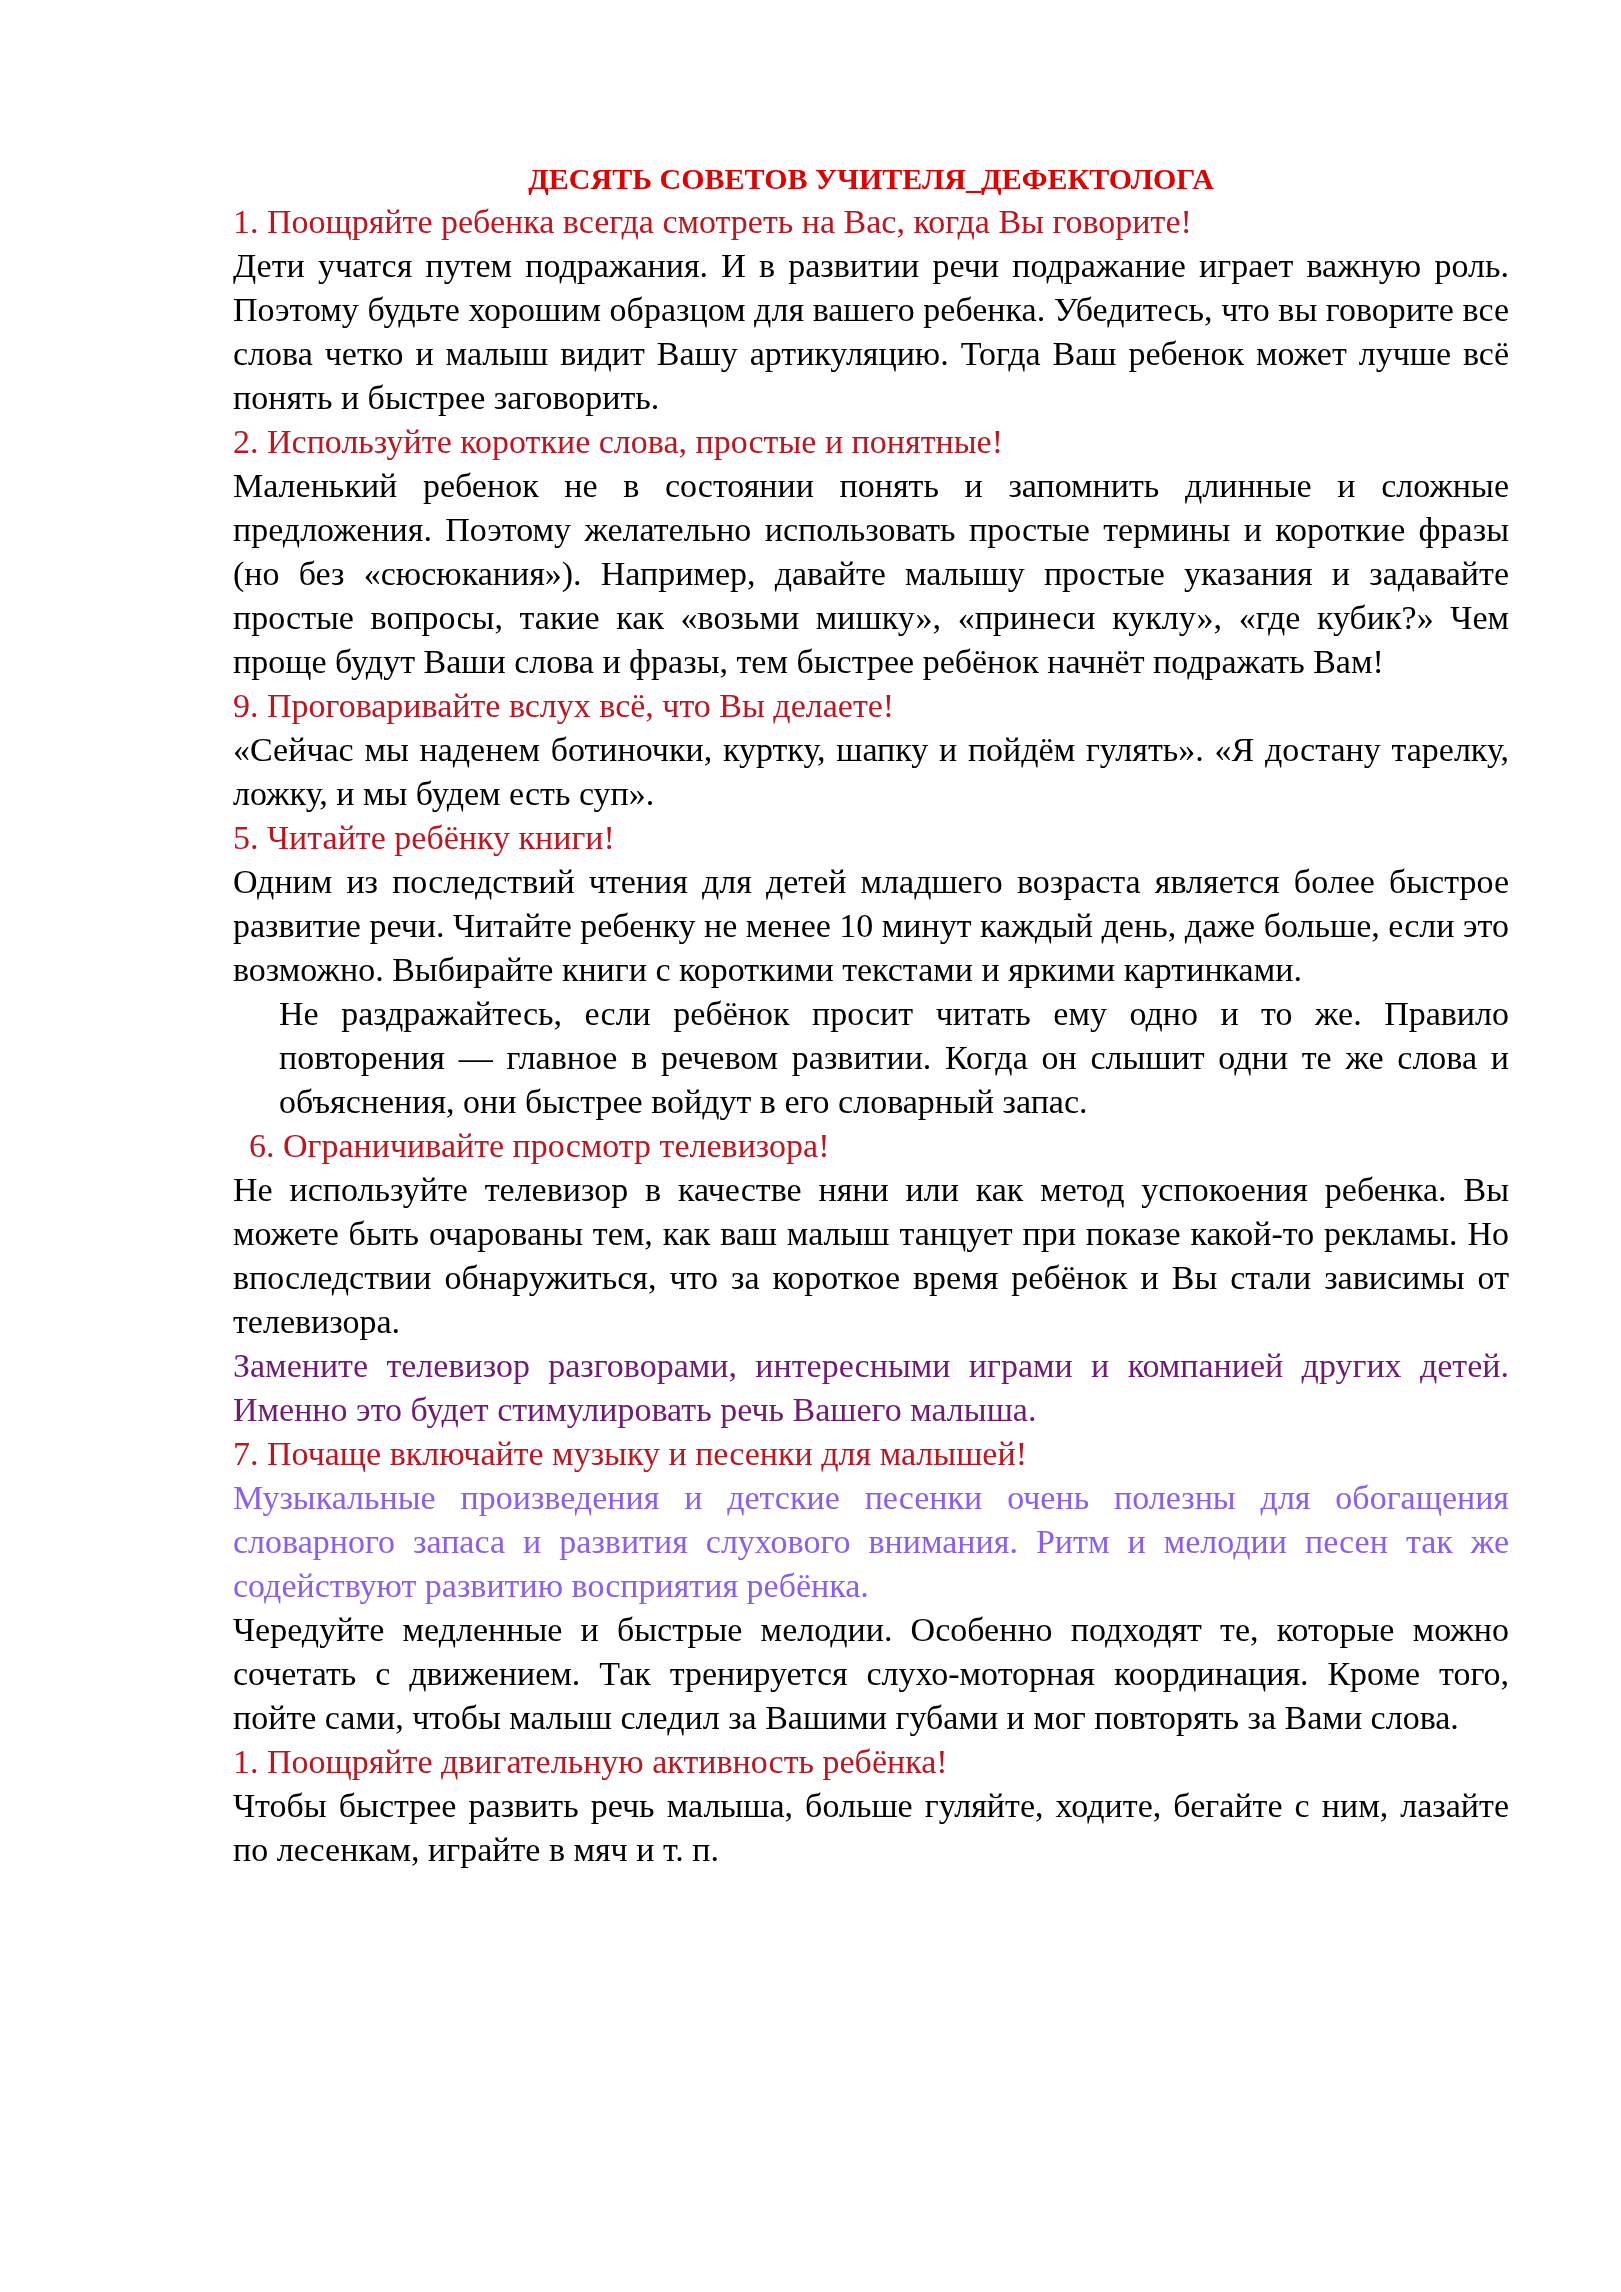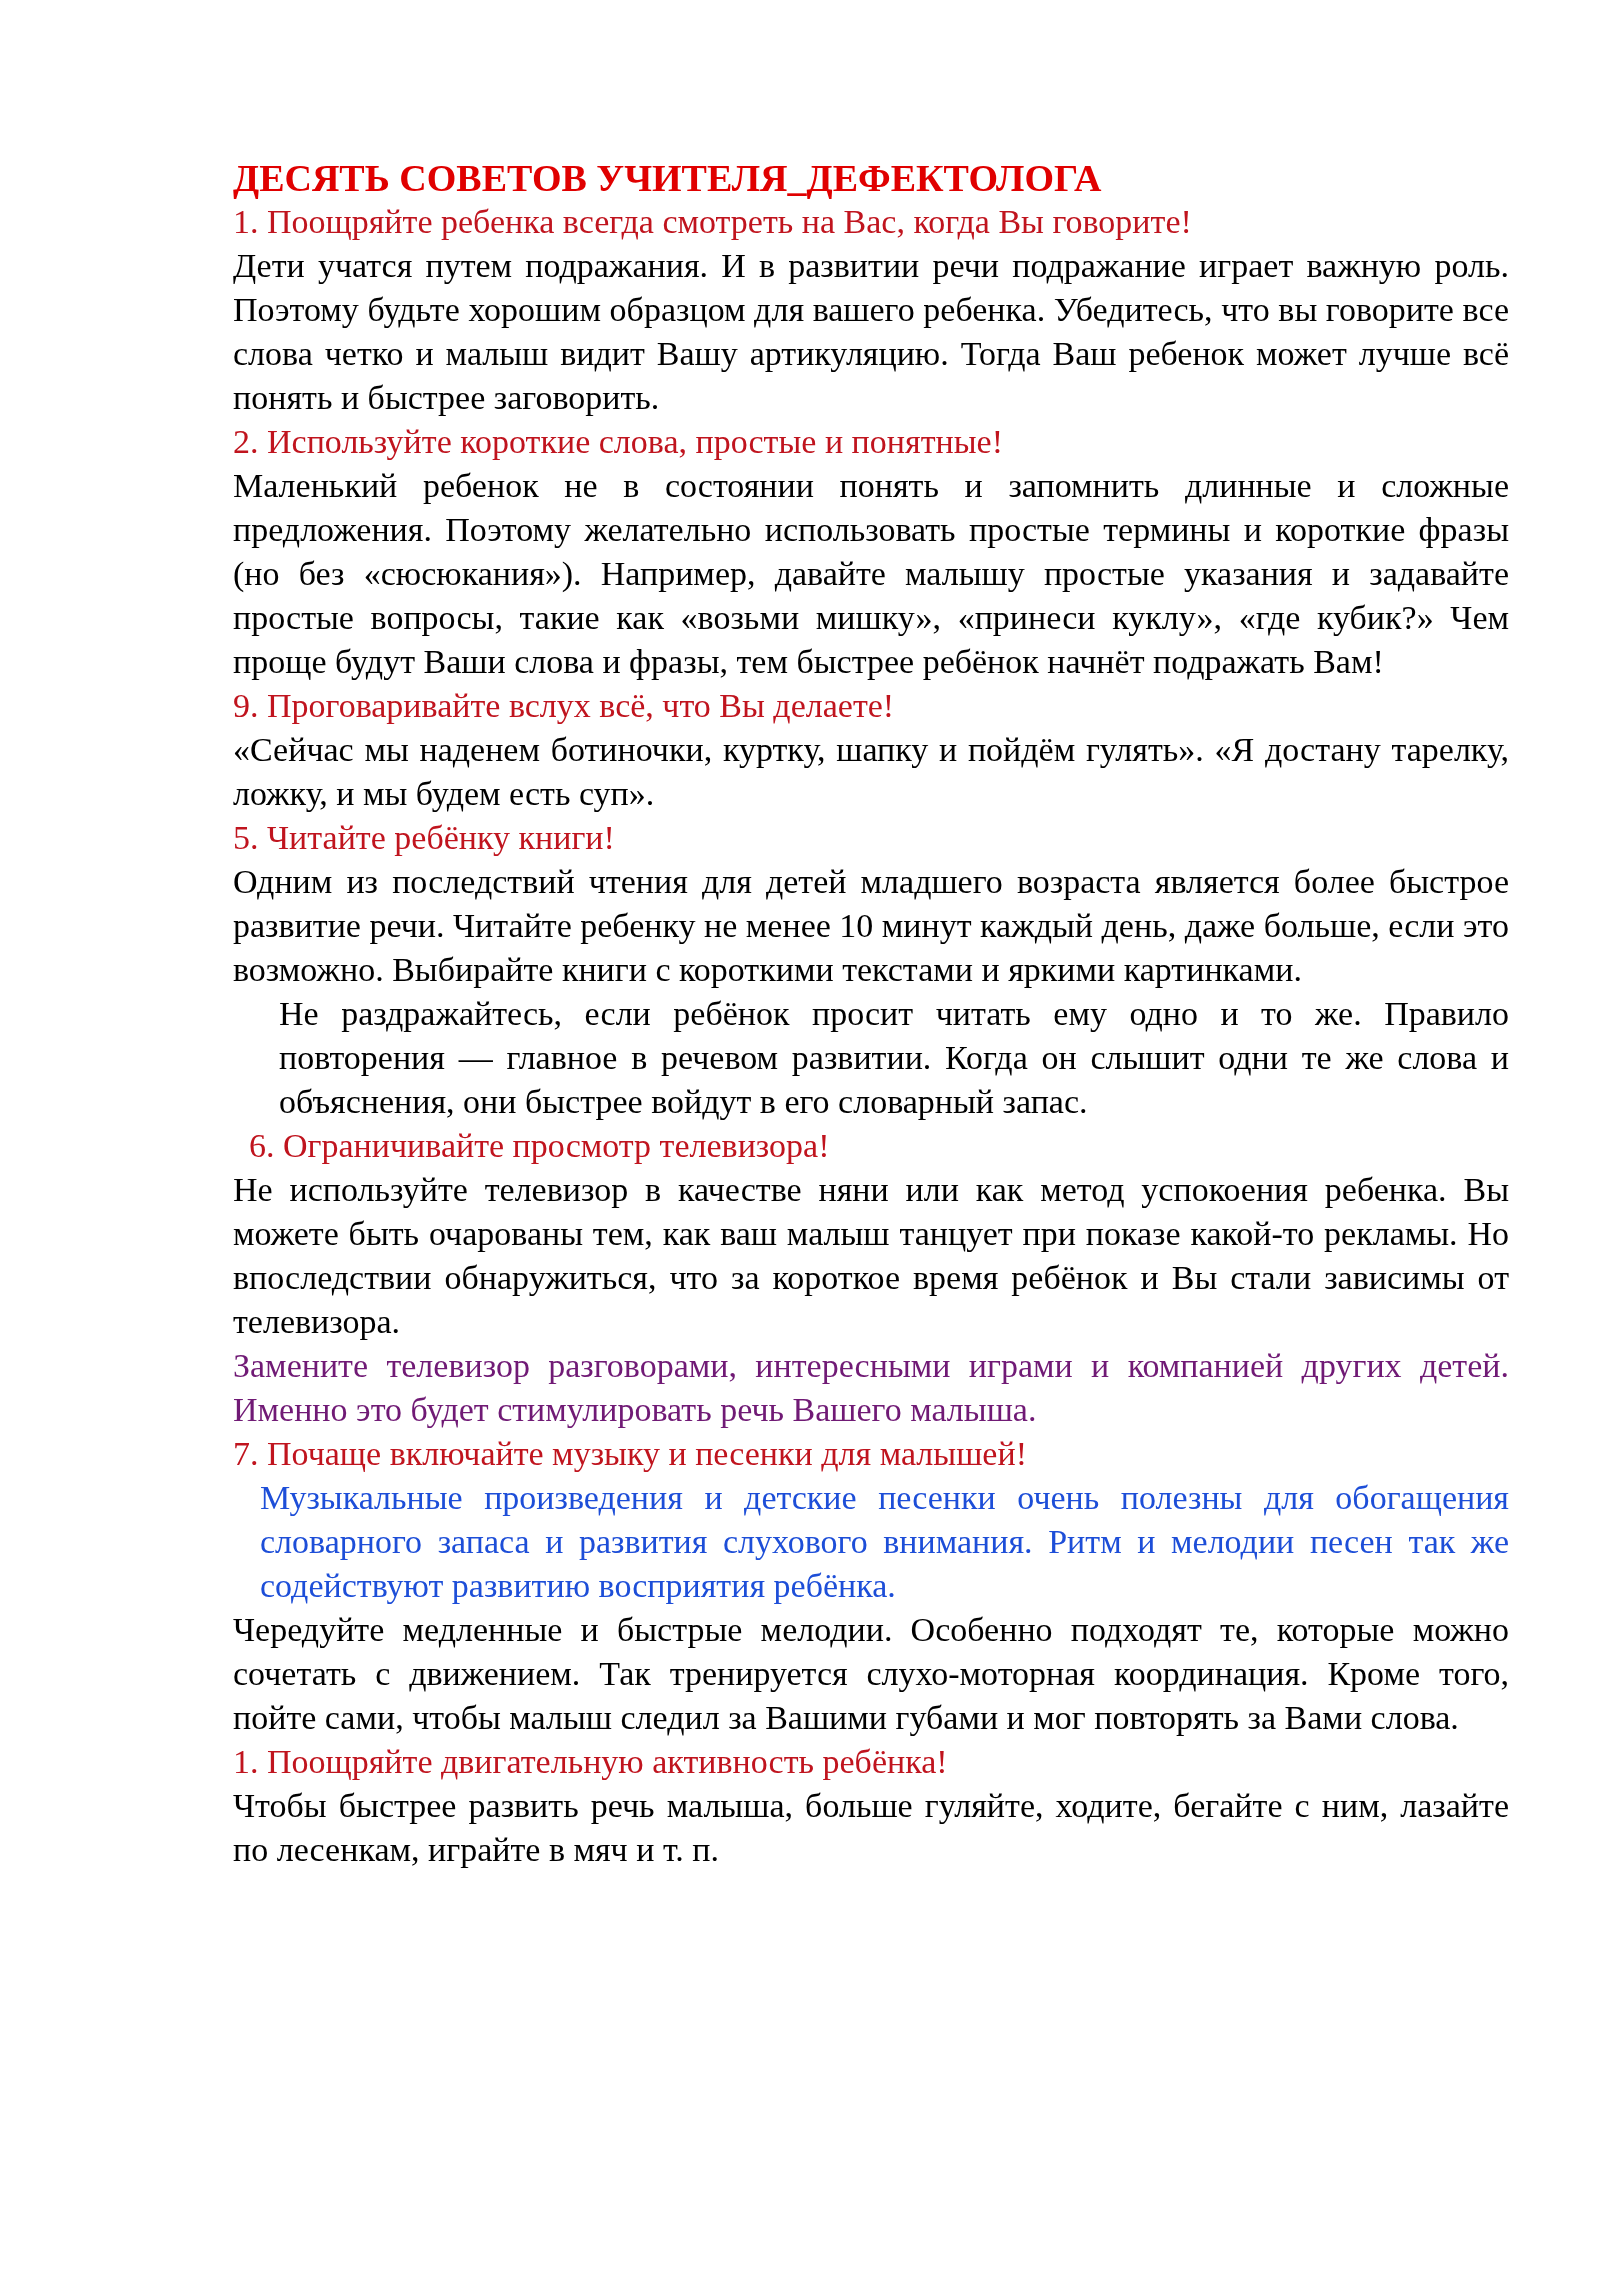--- a/index.html
+++ b/index.html
@@ -16,22 +16,23 @@
       color: #000000;
     }
     .page {
       position: absolute;
       left: 233px;
       top: 157px;
       width: 1276px;
     }
     .doc-title {
       margin: 0;
+      text-align: center;
       font-weight: bold;
-      font-size: 38px;
+      font-size: 30px;
       line-height: 43px;
       height: 43px;
       color: #e00000;
       letter-spacing: 0px;
     }
     .tip {
       margin: 0;
     }
     .tip-heading {
       margin: 0;
@@ -77,21 +78,21 @@
   </section>
 
   <section class="tip">
     <h2 class="tip-heading" style="color: rgb(192, 20, 30); margin-left: 16px;">6. Ограничивайте просмотр телевизора!</h2>
     <p class="tip-paragraph" style="color: rgb(0, 0, 0);">Не используйте телевизор в качестве няни или как метод успокоения ребенка. Вы можете быть очарованы тем, как ваш малыш танцует при показе какой-то рекламы. Но впоследствии обнаружиться, что за короткое время ребёнок и Вы стали зависимы от телевизора.</p>
     <p class="tip-paragraph" style="color: #701a75; font-family: Liberation Serif, serif;">Замените телевизор разговорами, интересными играми и компанией других детей. Именно это будет стимулировать речь Вашего малыша.</p>
   </section>
 
   <section class="tip">
     <h2 class="tip-heading" style="color: rgb(192, 20, 30);">7. Почаще включайте музыку и песенки для малышей!</h2>
-    <p class="tip-paragraph" style="color: #1d4ed8; margin-left: 27px;">Музыкальные произведения и детские песенки очень полезны для обогащения словарного запаса и развития слухового внимания. Ритм и мелодии песен так же содействуют развитию восприятия ребёнка.</p>
+    <p class="tip-paragraph" style="color: #8b5cf6;">Музыкальные произведения и детские песенки очень полезны для обогащения словарного запаса и развития слухового внимания. Ритм и мелодии песен так же содействуют развитию восприятия ребёнка.</p>
     <p class="tip-paragraph" style="color: rgb(0, 0, 0);">Чередуйте медленные и быстрые мелодии. Особенно подходят те, которые можно сочетать с движением. Так тренируется слухо-моторная координация. Кроме того, пойте сами, чтобы малыш следил за Вашими губами и мог повторять за Вами слова.</p>
   </section>
 
   <section class="tip">
     <h2 class="tip-heading" style="color: rgb(192, 20, 30);">1. Поощряйте двигательную активность ребёнка!</h2>
     <p class="tip-paragraph" style="color: rgb(0, 0, 0);">Чтобы быстрее развить речь малыша, больше гуляйте, ходите, бегайте с ним, лазайте по лесенкам, играйте в мяч и т. п.</p>
   </section>
 </div>
 
 

